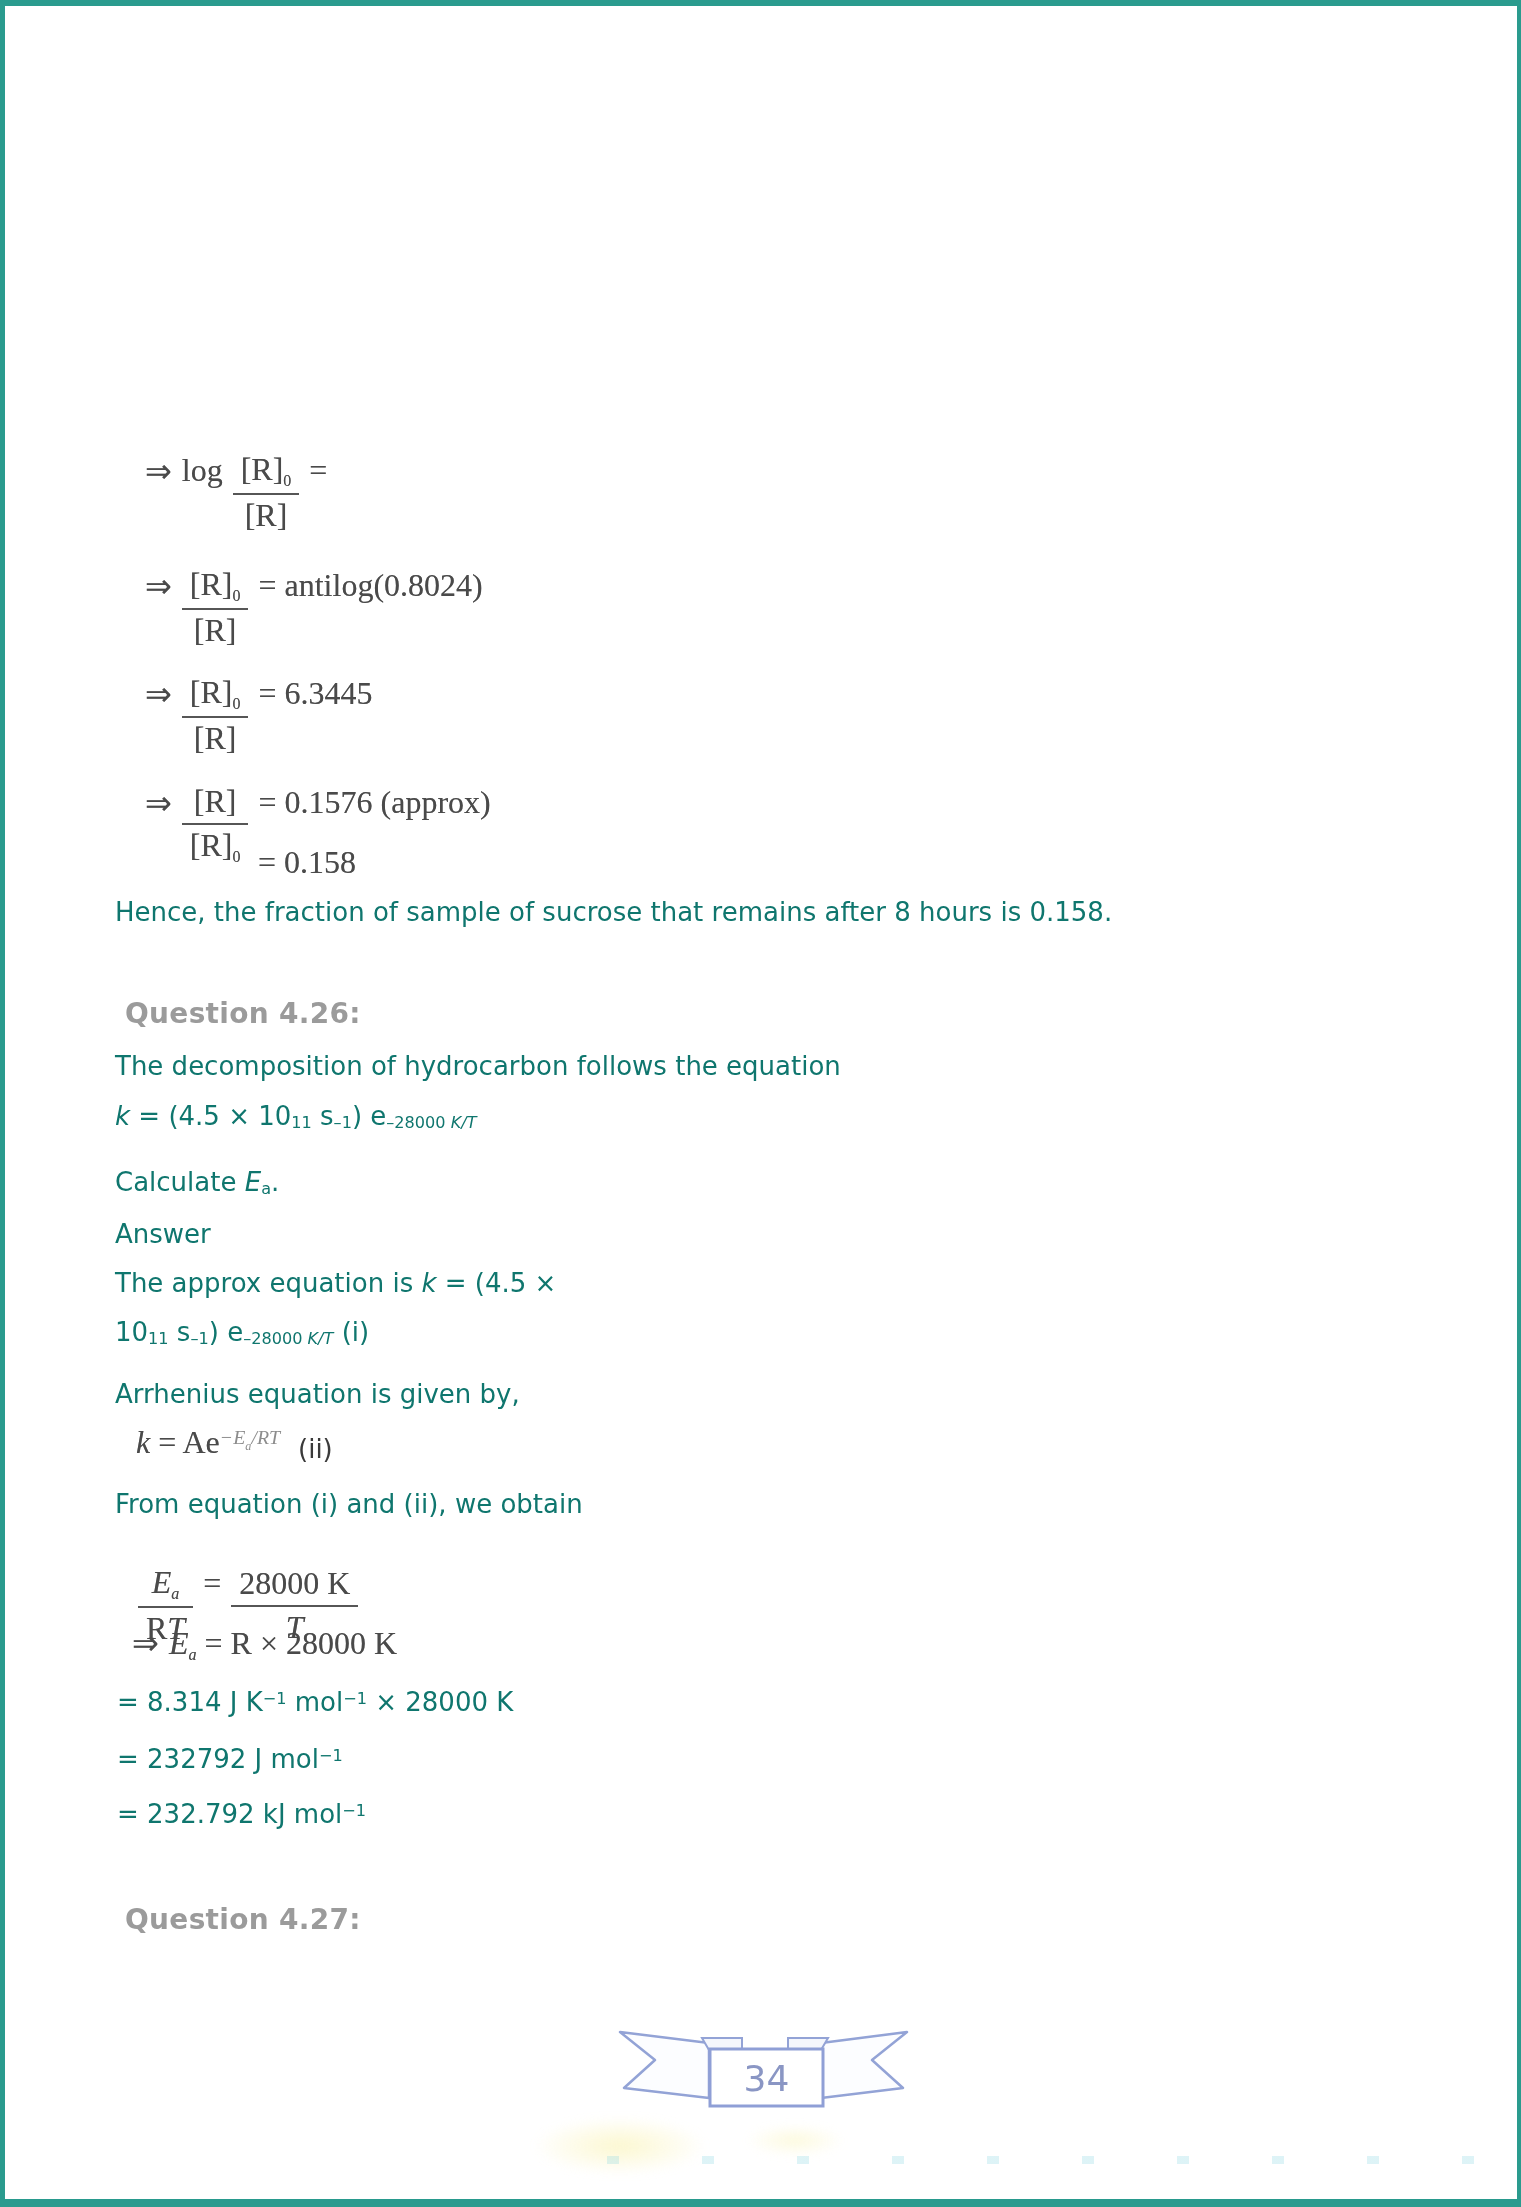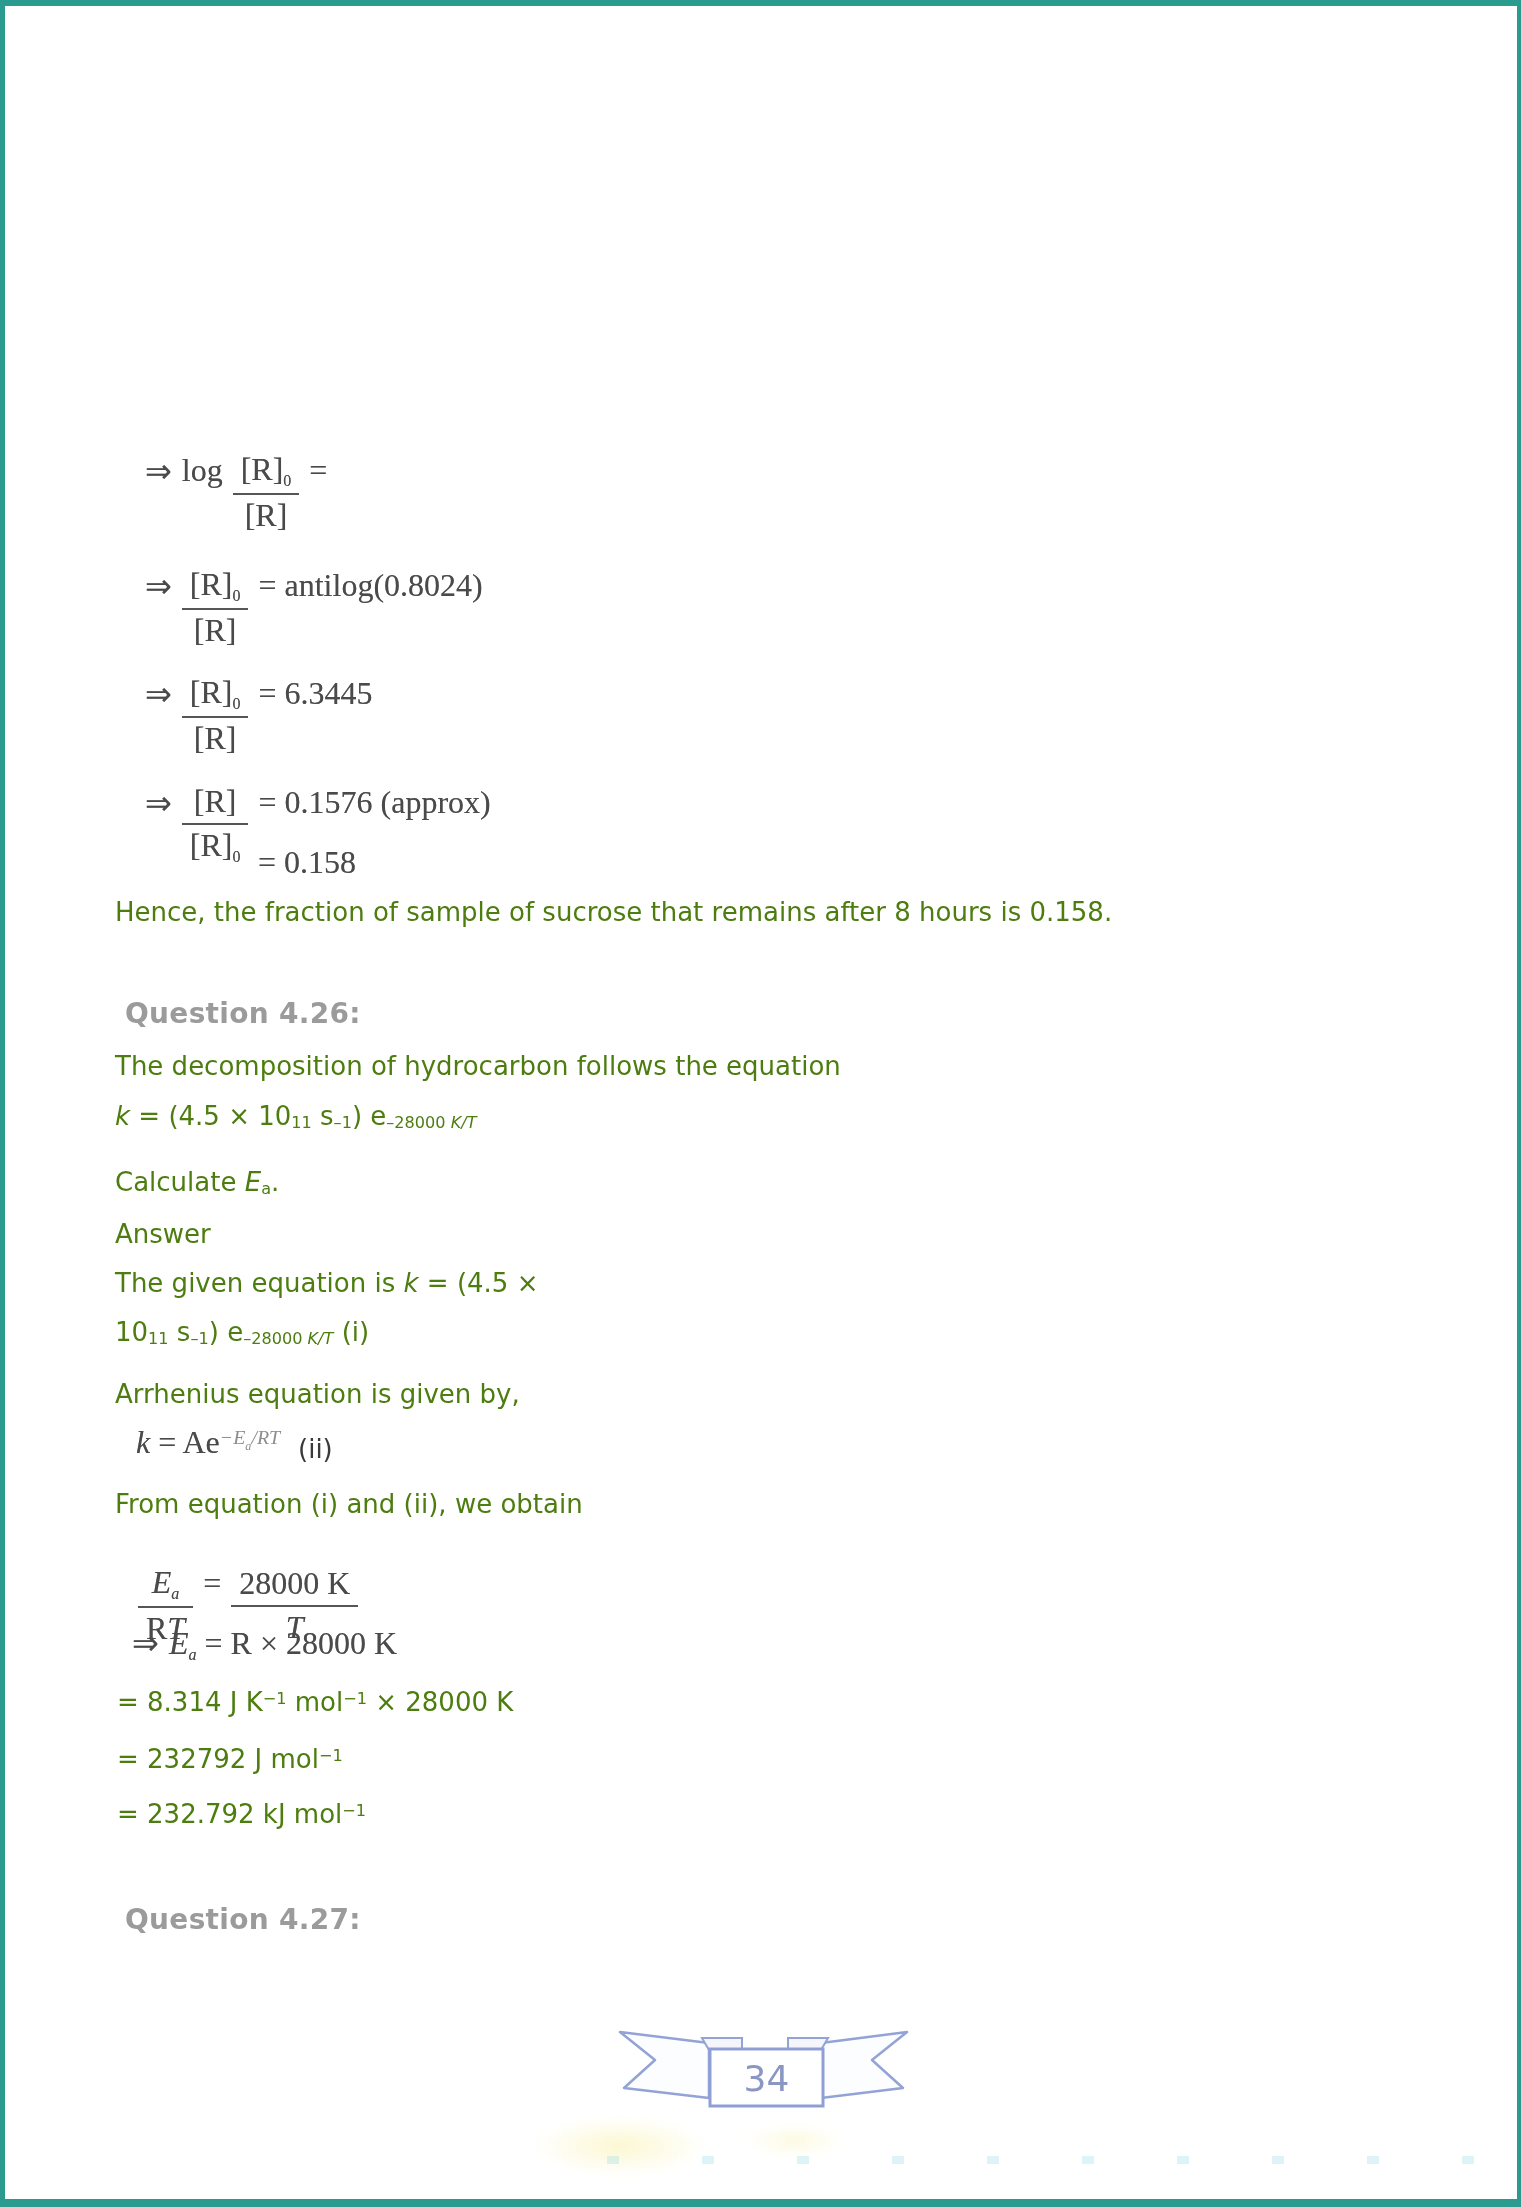--- a/index.html
+++ b/index.html
@@ -13,21 +13,21 @@
     border-right:4px solid #2a9b8e;
     border-bottom:8px solid #2a9b8e;
     overflow:hidden;
     font-family:"DejaVu Sans",sans-serif;
   }
   
   .t{
     position:absolute;
     font-family:"DejaVu Sans",sans-serif;
     font-size:26px;
-    color:#4d7c0f;
+    color:#0f766e;
     white-space:nowrap;
     line-height:1.25;
   }
   .qlabel{
     font-weight:bold;
     color:#9b9b9b;
     font-size:28px;
     letter-spacing:.3px;
     margin-left:10px;
   }
@@ -125,21 +125,21 @@
 
   <div class="eq" style="left:253px;top:838px;">= 0.158</div>
 
   <div class="t" style="left:110px;top:890px;">Hence, the fraction of sample of sucrose that remains after 8 hours is 0.158.</div>
 
   <div class="t qlabel" style="left:110px;top:990px;">Question 4.26:</div>
   <div class="t" style="left:110px;top:1044px;">The decomposition of hydrocarbon follows the equation</div>
   <div class="t" style="left:110px;top:1094px;"><span class="i">k</span><span> = (4.5 × 10</span><span class="sub">11</span><span> s</span><span class="sub">–1</span><span>) e</span><span class="sub">–28000 </span><span class="sub i">K/T</span></div>
   <div class="t" style="left:110px;top:1160px;"><span>Calculate </span><span class="i">E</span><span class="sub">a</span><span>.</span></div>
   <div class="t" style="left:110px;top:1212px;">Answer</div>
-  <div class="t" style="left:110px;top:1261px;"><span>The given equation is </span><span class="i">k</span><span> = (4.5 ×</span></div>
+  <div class="t" style="left:110px;top:1261px;"><span>The approx equation is </span><span class="i">k</span><span> = (4.5 ×</span></div>
   <div class="t" style="left:110px;top:1310px;"><span>10</span><span class="sub">11</span><span> s</span><span class="sub">–1</span><span>) e</span><span class="sub">–28000 </span><span class="sub i">K/T</span><span> (i)</span></div>
   <div class="t" style="left:110px;top:1372px;">Arrhenius equation is given by,</div>
 
   <div class="eq" style="left:131px;top:1418px;">
     <span><span class="i">k</span><span> = Ae</span><span class="sup i fade">−E</span><span class="ssub i fade">a</span><span class="sup i fade">/RT</span></span><span class="eqlabel">(ii)</span>
   </div>
 
   <div class="t" style="left:110px;top:1482px;">From equation (i) and (ii), we obtain</div>
 
   <div class="eq eqrow" style="left:133px;top:1516px;">

